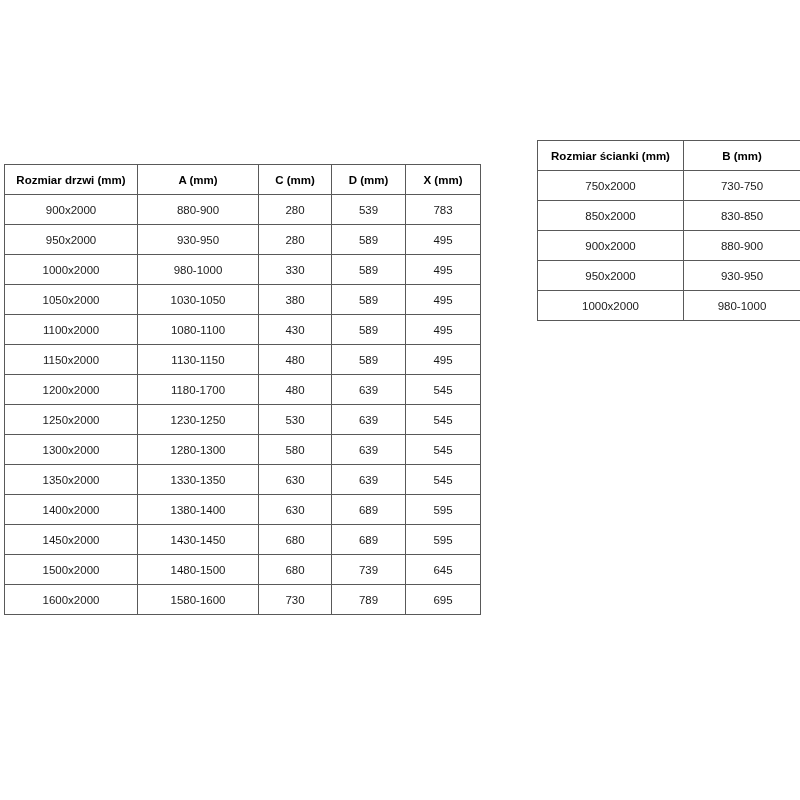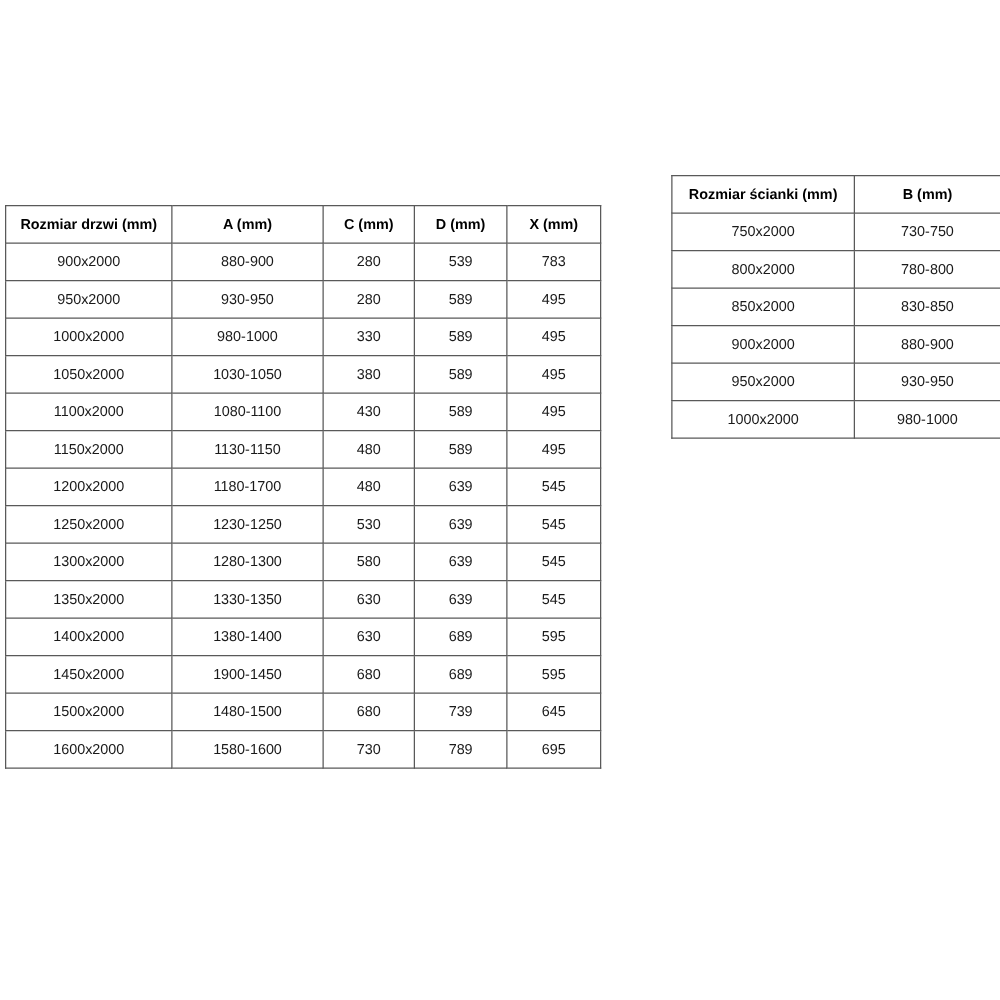--- a/index.html
+++ b/index.html
@@ -134,21 +134,21 @@
         </tr>
         <tr>
           <td>1400x2000</td>
           <td>1380-1400</td>
           <td>630</td>
           <td>689</td>
           <td>595</td>
         </tr>
         <tr>
           <td>1450x2000</td>
-          <td>1900-1450</td>
+          <td>1430-1450</td>
           <td>680</td>
           <td>689</td>
           <td>595</td>
         </tr>
         <tr>
           <td>1500x2000</td>
           <td>1480-1500</td>
           <td>680</td>
           <td>739</td>
           <td>645</td>
@@ -173,24 +173,20 @@
           <th>Rozmiar ścianki (mm)</th>
           <th>B (mm)</th>
         </tr>
       </thead>
     <tbody>
         <tr>
           <td>750x2000</td>
           <td>730-750</td>
         </tr>
         <tr>
-          <td>800x2000</td>
-          <td>780-800</td>
-        </tr>
-        <tr>
           <td>850x2000</td>
           <td>830-850</td>
         </tr>
         <tr>
           <td>900x2000</td>
           <td>880-900</td>
         </tr>
         <tr>
           <td>950x2000</td>
           <td>930-950</td>

